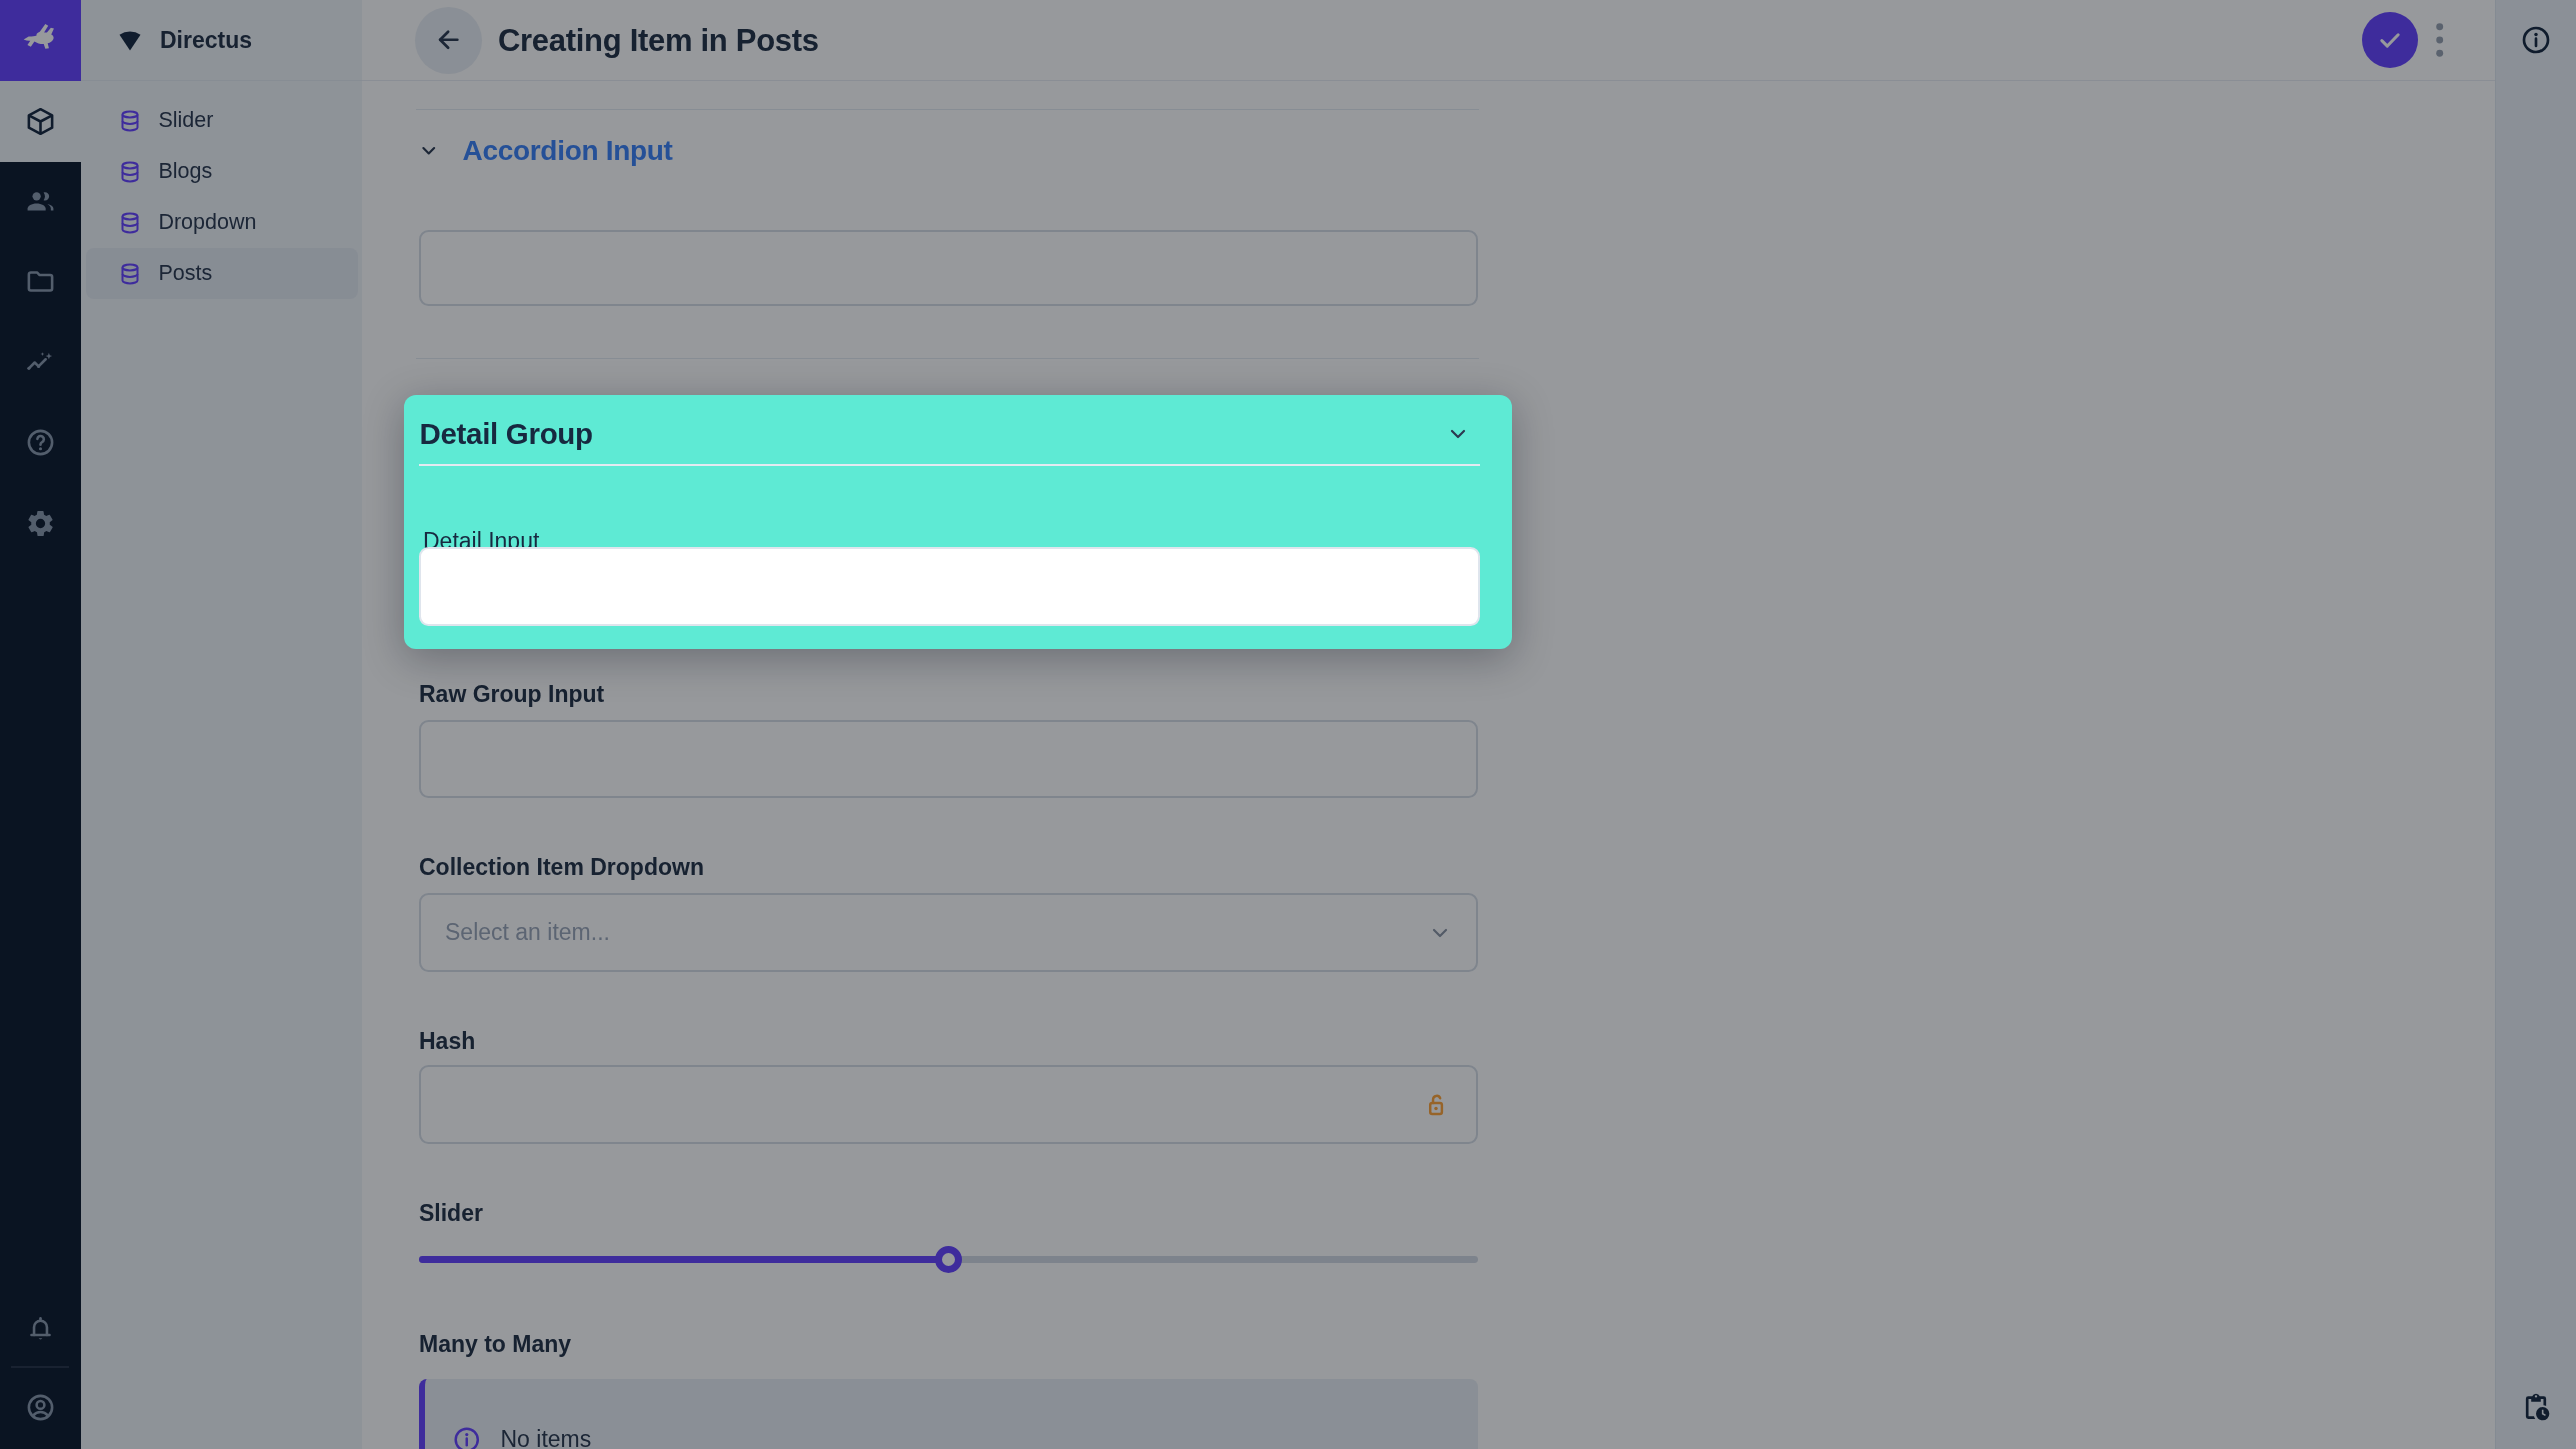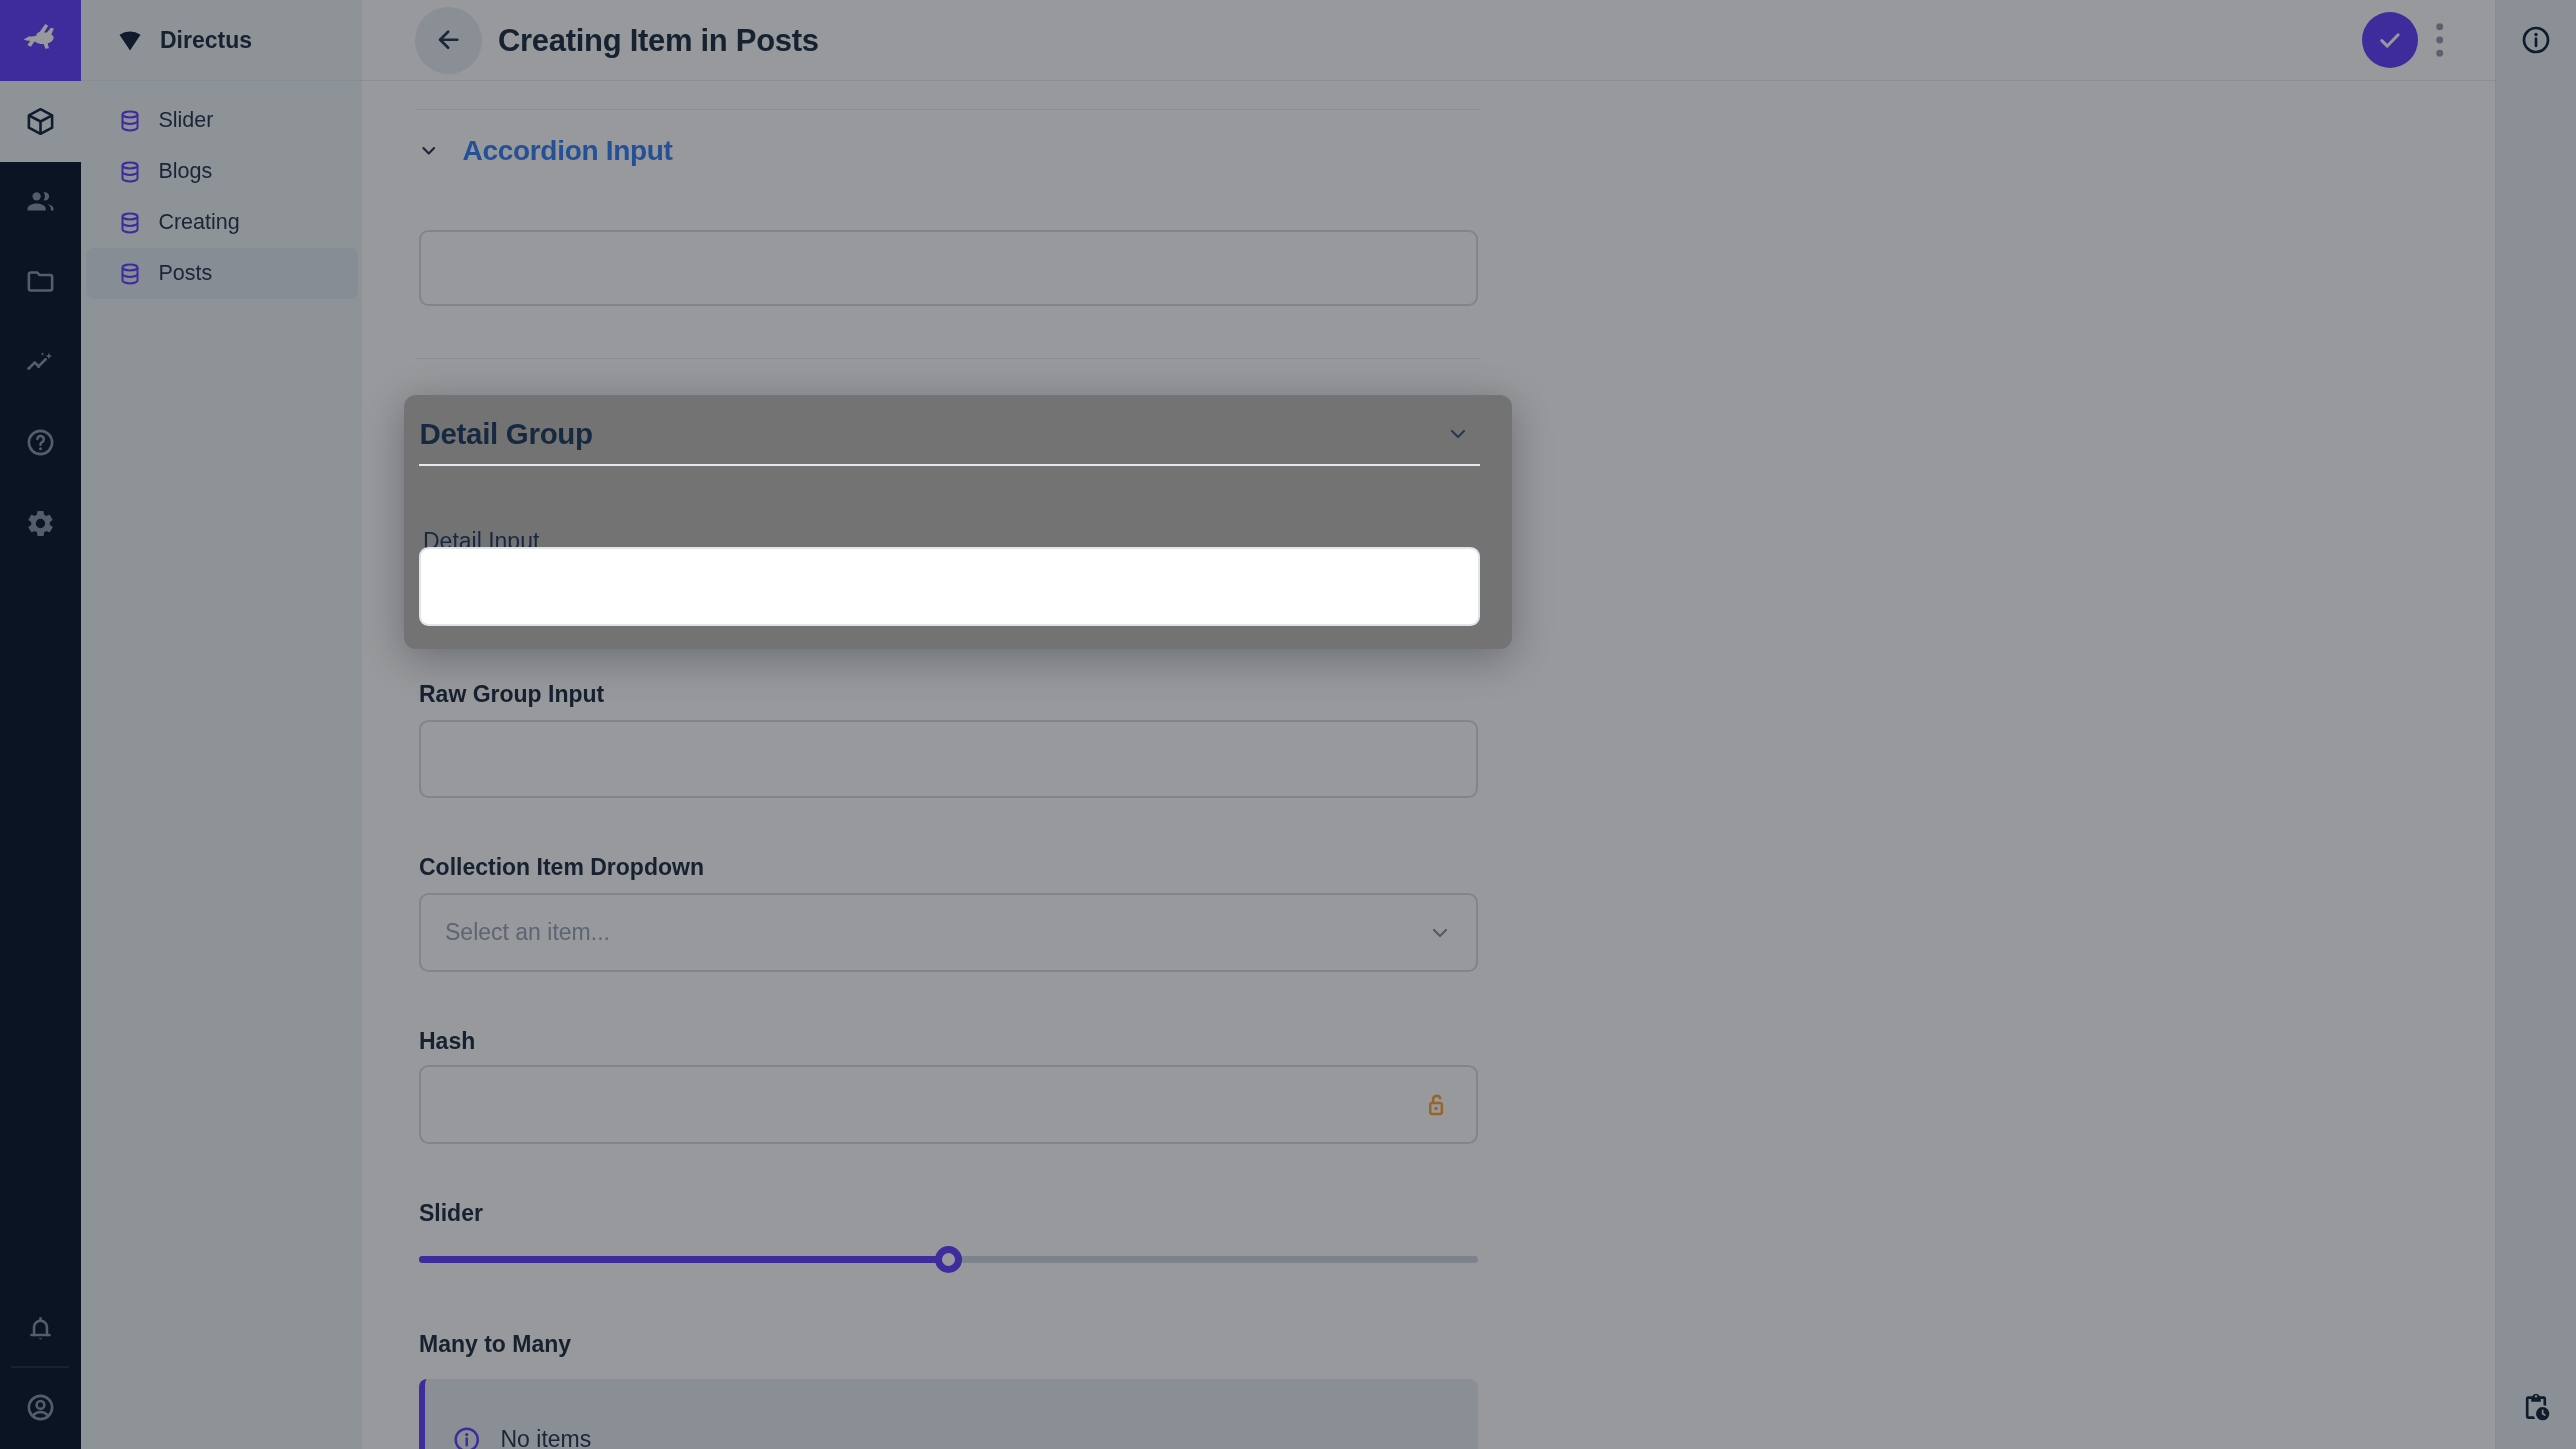--- a/index.html
+++ b/index.html
@@ -56,21 +56,21 @@
   .field-label { position:absolute; font-size:23px; font-weight:600; color:#243247; }
   .text-input { position:absolute; left:57px; width:1059px; height:76px; border:2px solid #D6DDE6;
     border-radius:9.4px; background:#fff; font-size:23px; padding:0 23px; color:#243247; outline:none; }
 
   .accordion-head { position:absolute; left:56px; top:54px; height:32px; display:flex; align-items:center;
     gap:23px; cursor:pointer; }
   .accordion-title { font-size:28px; font-weight:700; color:#3b82f6; letter-spacing:-0.3px; }
   .chev { color:#2B3A50; }
 
   
-  .detail-card { position:absolute; left:42px; top:314px; width:1108px; height:254px; background:#737373;
+  .detail-card { position:absolute; left:42px; top:314px; width:1108px; height:254px; background:#5eead4;
     border-radius:12px; z-index:60; box-shadow:0 9.4px 40px rgba(10,14,25,.30); }
   .card-title { position:absolute; left:15.4px; top:21.5px; font-size:29.5px; font-weight:700;
     color:#172940; letter-spacing:-0.3px; }
   .card-chev { position:absolute; right:42px; top:27px; color:#2B3A50; cursor:pointer; }
   .card-divider { position:absolute; left:15.4px; top:69px; width:1061px; height:2px; background:#E4EAF1; }
   .card-label { position:absolute; left:19px; top:113px; font-size:23px; font-weight:400; color:#172940;margin-top:20px; }
   .card-input { position:absolute; left:15.4px; top:152px; width:1061px; height:79px; border:2px solid #DFE5ED;
     border-radius:9.4px; background:#fff; font-size:23px; padding:0 23px; outline:none; }
 
   .select-box { position:absolute; left:57px; top:812px; width:1059px; height:79px; border:2px solid #D6DDE6;
@@ -215,21 +215,21 @@
       <span>Blogs</span>
     </div>
     <div class="nav-item">
       <span class="db-icon">
           <svg width="24" height="24" viewBox="0 0 24 24" fill="none" stroke="currentColor" stroke-width="2">
             <ellipse cx="12" cy="5.5" rx="7.5" ry="2.9"></ellipse>
             <path d="M4.5 5.5V12c0 1.6 3.4 2.9 7.5 2.9s7.5-1.3 7.5-2.9V5.5"></path>
             <path d="M4.5 12v6.5c0 1.6 3.4 2.9 7.5 2.9s7.5-1.3 7.5-2.9V12"></path>
           </svg>
         </span>
-      <span>Creating</span>
+      <span>Dropdown</span>
     </div>
     <div class="nav-item active">
       <span class="db-icon">
           <svg width="24" height="24" viewBox="0 0 24 24" fill="none" stroke="currentColor" stroke-width="2">
             <ellipse cx="12" cy="5.5" rx="7.5" ry="2.9"></ellipse>
             <path d="M4.5 5.5V12c0 1.6 3.4 2.9 7.5 2.9s7.5-1.3 7.5-2.9V5.5"></path>
             <path d="M4.5 12v6.5c0 1.6 3.4 2.9 7.5 2.9s7.5-1.3 7.5-2.9V12"></path>
           </svg>
         </span>
       <span>Posts</span>

